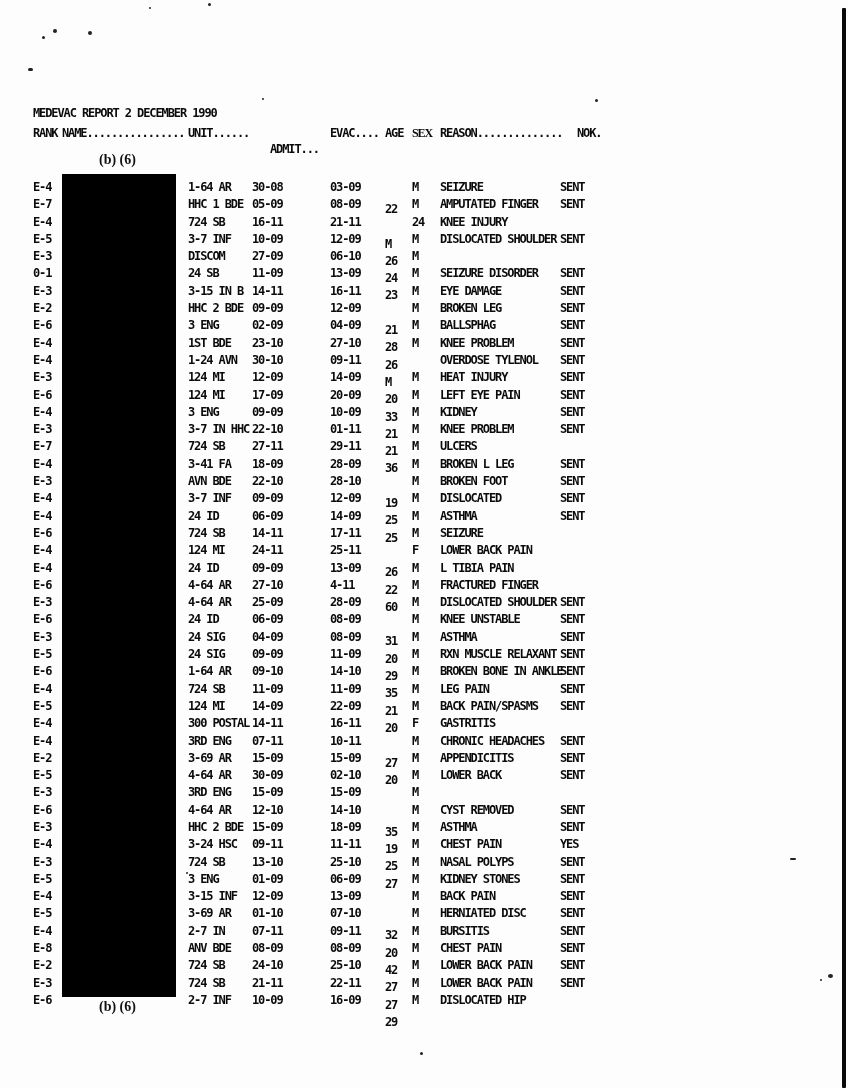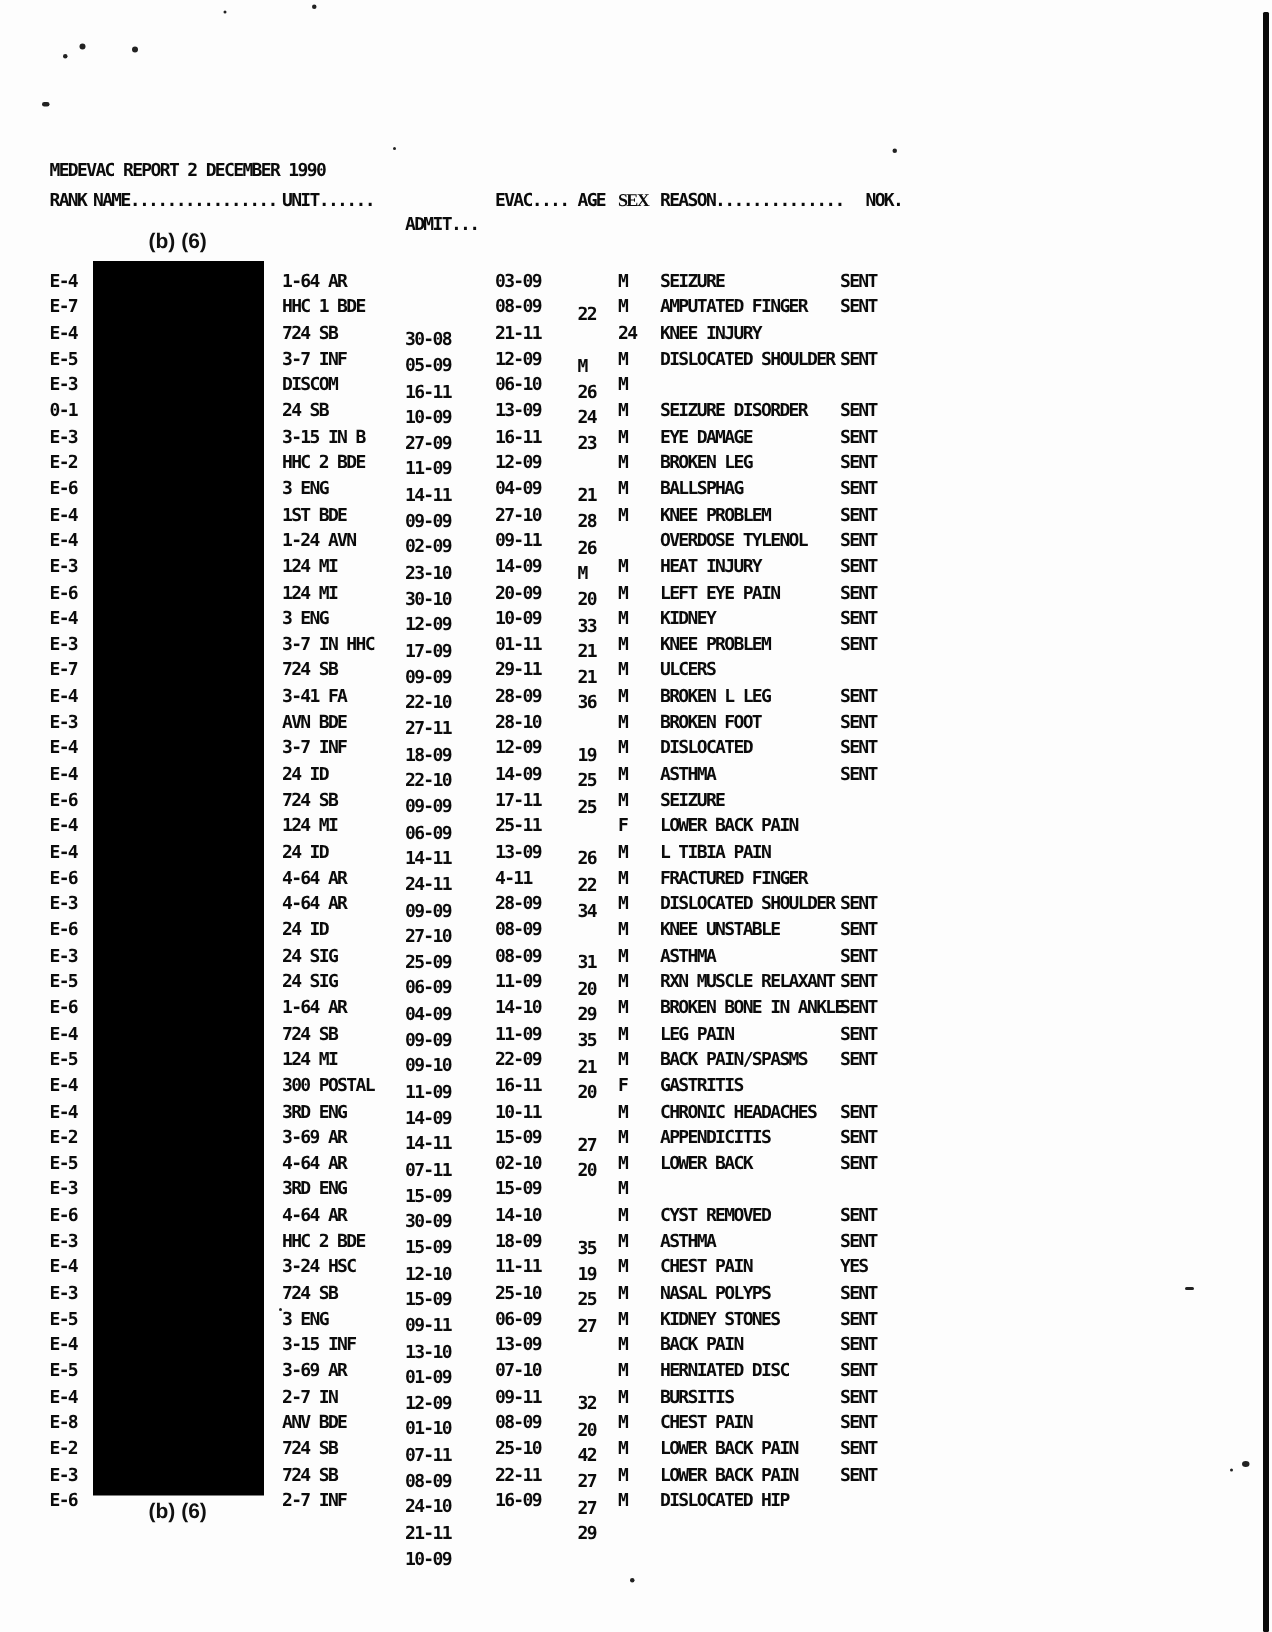--- a/index.html
+++ b/index.html
@@ -34,36 +34,36 @@
   .h-age    { left: 352px; }
   .h-sex    { left: 379px; font-family: Liberation Serif, serif; }
   .h-reason { left: 407px; }
   .h-nok    { left: 508px; padding-left: 36px; }
 
   .rows { position: absolute; left: 33px; top: 180px; width: 590px; }
   .row { position: relative; height: 17.3px; }
   .row span { position: absolute; top: 0; }
   .c-rank   { left: 0; text-align: right; }
   .c-unit   { left: 155px; }
-  .c-admit  { left: 237px; margin-top: 39px; }
+  .c-admit  { left: 219px; }
   .c-evac   { left: 297px; }
   .c-age    { left: 352px; margin-top: 22px; }
   .c-sex    { left: 379px; }
   .c-reason { left: 407px; }
   .c-nok    { left: 527px; }
 
   .redaction-box {
     position: absolute;
     left: 62px; top: 174px;
     width: 114px; height: 823px;
     background: #000;
   }
   .redaction-label {
     position: absolute;
-    font-family: Liberation Sans, sans-serif;
+    font-family: Liberation Serif, serif;
     font-weight: 600;
     font-size: 14px;
     color: #111;
     white-space: pre;
   }
   .redaction-label.top { left: 99px; top: 152px; }
   .redaction-label.bottom { left: 99px; top: 999px; }
 
   .scan-bar {
     position: absolute;
@@ -366,21 +366,21 @@
       <span class="c-sex">M</span>
       <span class="c-reason">L TIBIA PAIN</span>
       <span class="c-nok"></span>
     </div>
 
     <div class="row doc-text">
       <span class="c-rank">E-6</span>
       <span class="c-unit">4-64 AR</span>
       <span class="c-admit">27-10</span>
       <span class="c-evac">4-11</span>
-      <span class="c-age">34</span>
+      <span class="c-age">60</span>
       <span class="c-sex">M</span>
       <span class="c-reason">FRACTURED FINGER</span>
       <span class="c-nok"></span>
     </div>
 
     <div class="row doc-text">
       <span class="c-rank">E-3</span>
       <span class="c-unit">4-64 AR</span>
       <span class="c-admit">25-09</span>
       <span class="c-evac">28-09</span>

